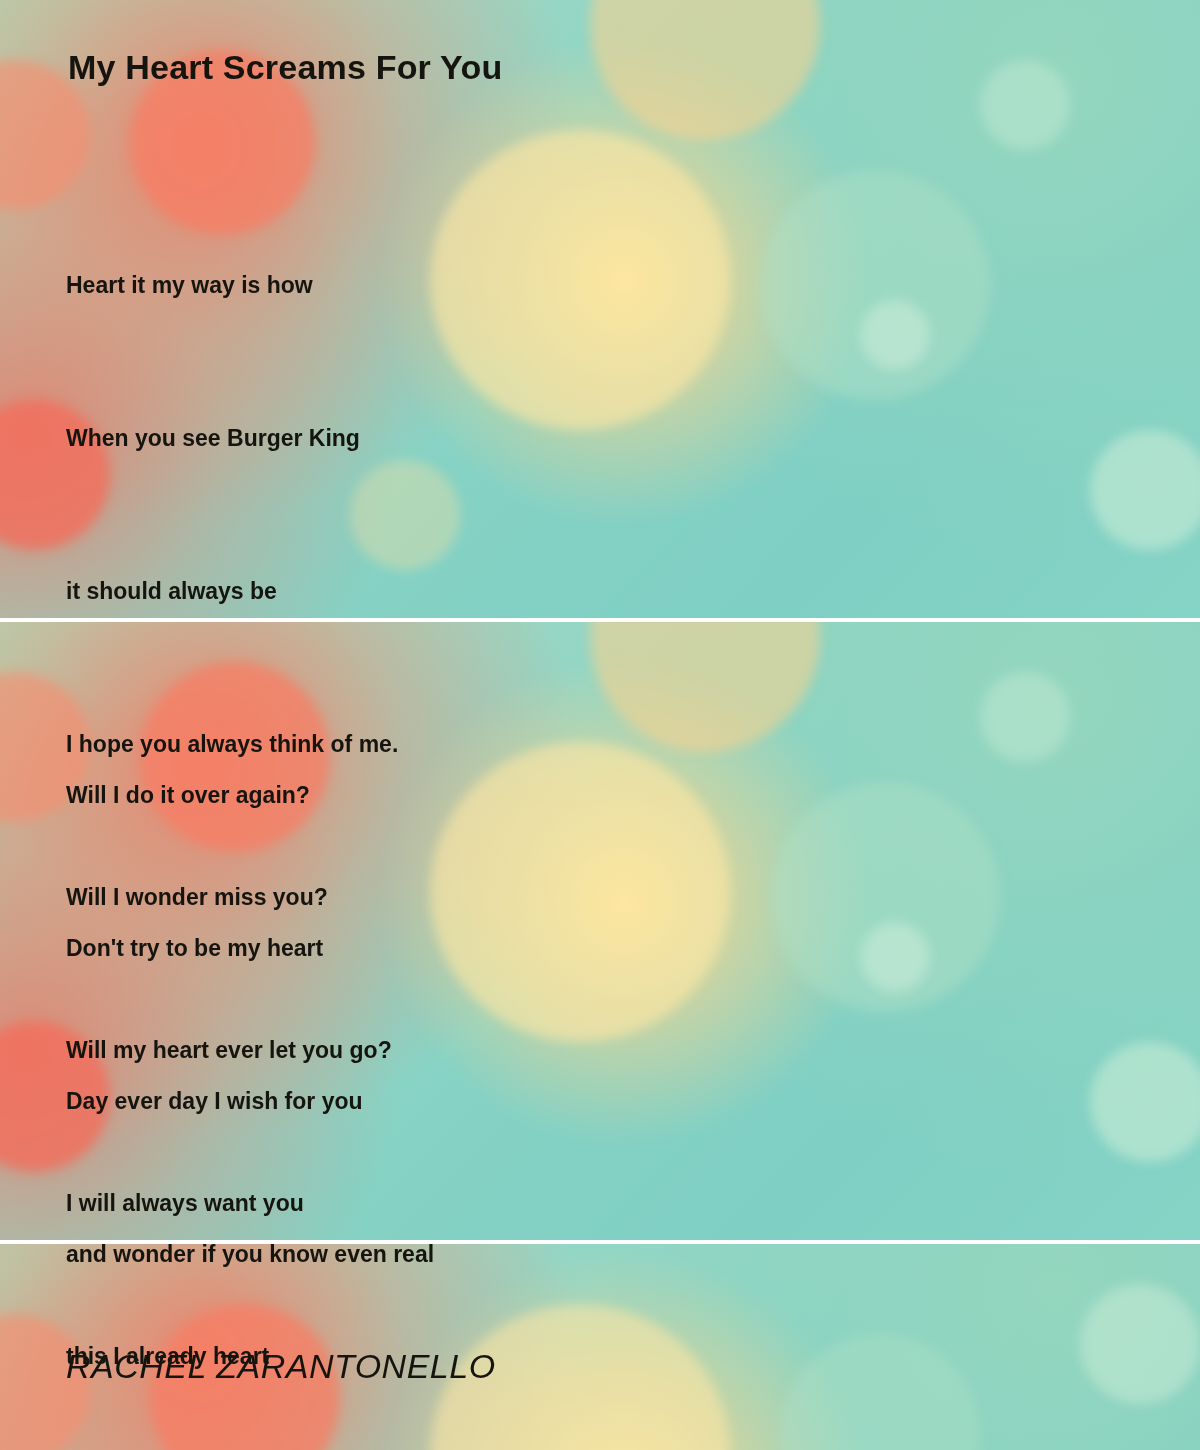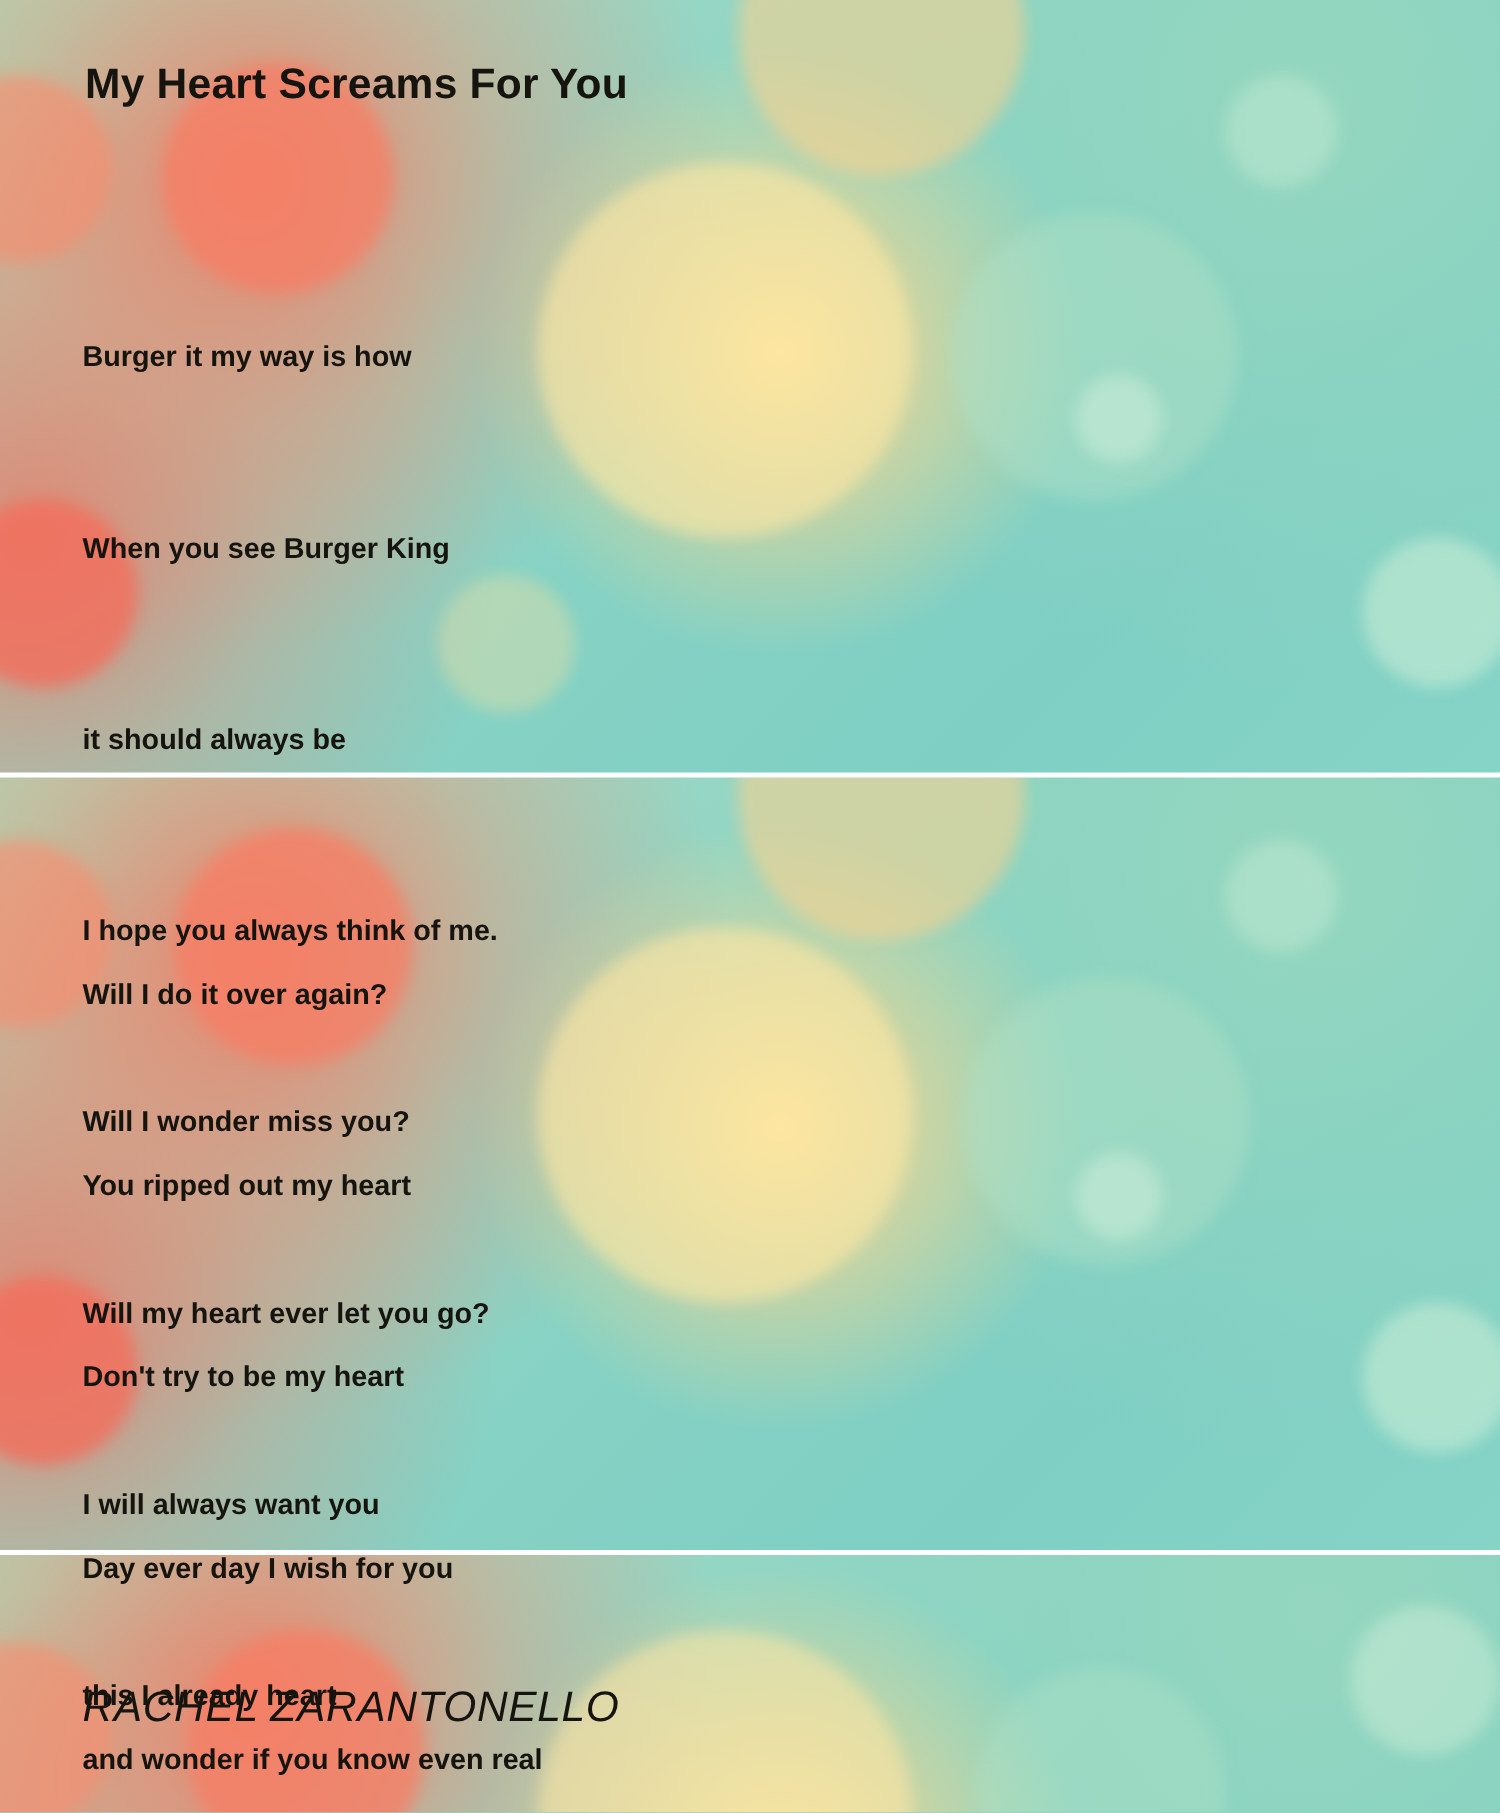--- a/index.html
+++ b/index.html
@@ -139,34 +139,33 @@
     <div class="bokeh" style="left:780px;top:90px;width:200px;height:200px;background:rgba(173,223,197,0.45);"></div>
     <div class="bokeh" style="left:1080px;top:40px;width:120px;height:120px;background:rgba(205,238,215,0.5);"></div>
   </div>
 
   <div class="divider" id="divider-1"></div>
   <div class="divider" id="divider-2"></div>
 
   <div id="poem-title">My Heart Screams For You</div>
 
   <div class="stanza" id="stanza-1">
-    <span class="poem-line">Burger it my way is how</span>
+    <span class="poem-line">Heart it my way is how</span>
     <span class="poem-line">When you see Burger King</span>
     <span class="poem-line">it should always be</span>
     <span class="poem-line">I hope you always think of me.</span>
     <span class="poem-line">Will I wonder miss you?</span>
     <span class="poem-line">Will my heart ever let you go?</span>
     <span class="poem-line">I will always want you</span>
     <span class="poem-line">this I already heart</span>
     
   </div>
 
   <div class="stanza" id="stanza-2">
     <span class="poem-line">Will I do it over again?</span>
-    <span class="poem-line">You ripped out my heart</span>
     <span class="poem-line">Don't try to be my heart</span>
     <span class="poem-line">Day ever day I wish for you</span>
     <span class="poem-line">and wonder if you know even real</span>
     
     
     
     
     
     
   </div>

